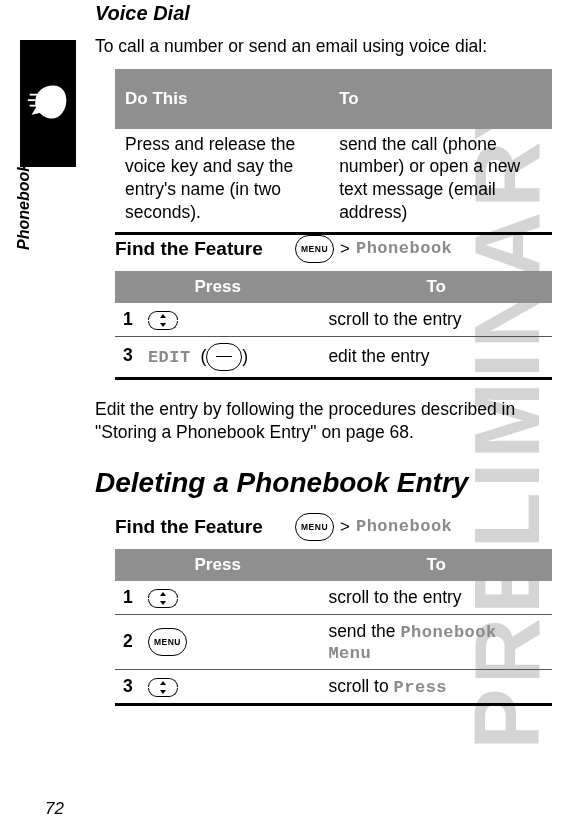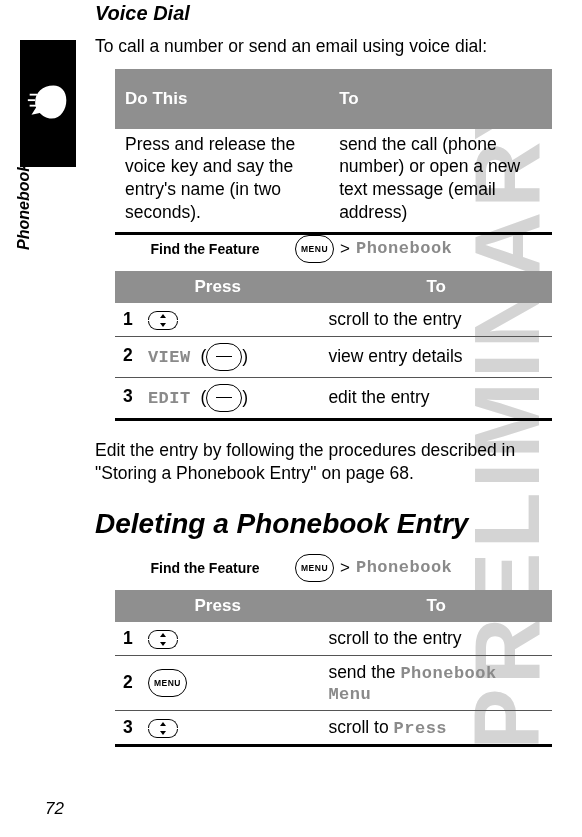--- a/index.html
+++ b/index.html
@@ -110,21 +110,21 @@
   }
   .press-table tbody tr:last-child td { border-bottom: 3px solid #000; }
   .press-table col.pc1 { width: 47%; }
   .press-table col.pc2 { width: 53%; }
 
   .step-num { font-weight: 900; display:inline-block; width: 20px; }
   .softkey { font-family: "Courier New", monospace; font-weight: 700; color: #8a8a8a; font-size: 17px; letter-spacing: 0.5px; }
   .mono-gray { font-family: "Courier New", monospace; font-weight: 700; color: #8a8a8a; font-size: 17px; letter-spacing: 0.5px; }
 
   .find-row { margin-left: 20px; display: flex; align-items: center; margin-bottom: 8px; }
-  .find-label { font-weight: 900; font-size: 14px; width: 180px; text-align: center; }
+  .find-label { font-weight: 900; font-size: 19px; width: 180px; }
   .find-target { font-size: 17px; display: flex; align-items: center; gap: 4px; }
   .gt { font-size: 17px; padding: 0 2px; }
 
   .key-oval {
     display: inline-flex;
     align-items: center;
     justify-content: center;
     border: 1.6px solid #000;
     border-radius: 50px;
     padding: 0 5px;
@@ -245,30 +245,20 @@
                 </span>
               <span class="half bot">
                   <span class="tri-down"></span>
                 </span>
             </span>
           </td>
           <td>scroll to the entry</td>
         </tr>
         <tr>
           <td>
-            <span class="step-num">2</span>
-            <span class="softkey">VIEW</span>
-            <span>&nbsp;(</span><span class="key-oval">
-                <span class="key-dash"></span>
-              </span><span>)</span>
-          </td>
-          <td>view entry details</td>
-        </tr>
-        <tr>
-          <td>
             <span class="step-num">3</span>
             <span class="softkey">EDIT</span>
             <span>&nbsp;(</span><span class="key-oval">
                 <span class="key-dash"></span>
               </span><span>)</span>
           </td>
           <td>edit the entry</td>
         </tr>
       </tbody>
     </table>

